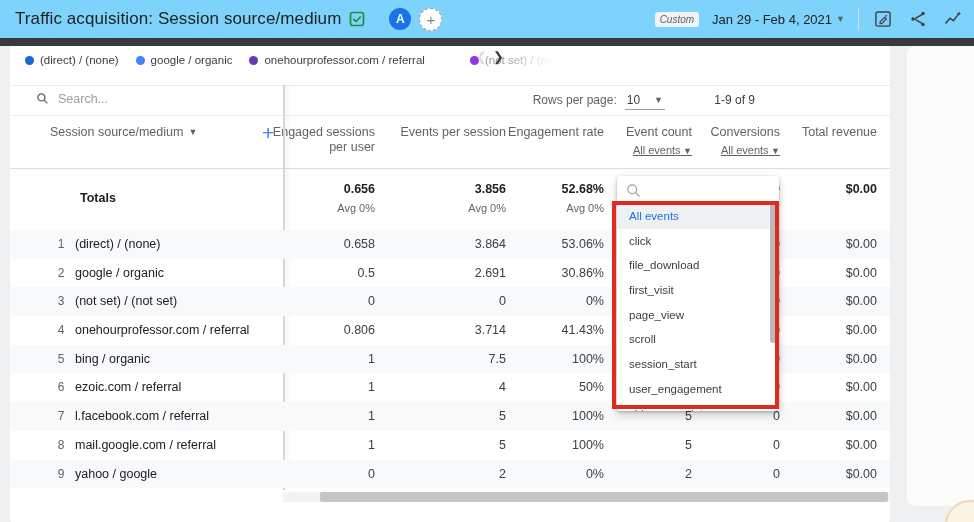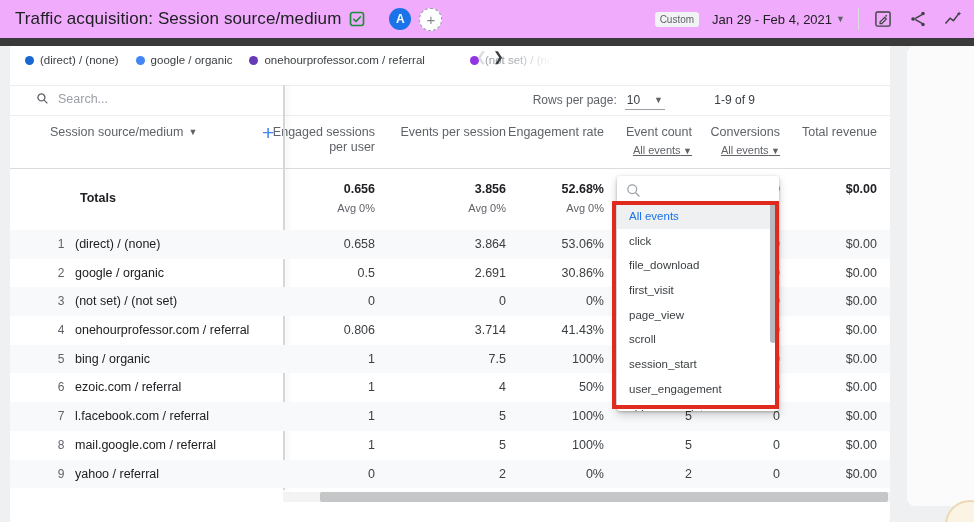--- a/index.html
+++ b/index.html
@@ -2,29 +2,29 @@
 <html><head>
 <meta charset="utf-8">
 <style>
   html,body { margin:0; padding:0; }
   body {
     width:974px; height:522px; position:relative; overflow:hidden;
     background:#ffffff; font-family:"Liberation Sans", sans-serif;
     -webkit-font-smoothing:antialiased; color:#3c4043;
   }
   
-  .topbar { position:absolute; left:0; top:0; width:974px; height:38px; background:#f0abfc; display:flex; align-items:center; }
+  .topbar { position:absolute; left:0; top:0; width:974px; height:38px; background:#7dd3fc; display:flex; align-items:center; }
   .page-title { font-size:17px; color:#202124; margin-left:15px; letter-spacing:.1px; }
   .sheet-icon { margin-left:8px; display:inline-flex; }
   .avatar { width:22px; height:22px; border-radius:50%; background:#1a73e8; color:#fff; font-size:12px; font-weight:bold;
             display:flex; align-items:center; justify-content:center; margin-left:24px; }
   .add-user { width:21px; height:21px; border-radius:50%; border:1px dashed #9aa0a6; color:#80868b; font-size:15px;
               display:flex; align-items:center; justify-content:center; margin-left:8px; background:#fff; }
   .topbar-right { position:absolute; right:10px; top:0; height:38px; display:flex; align-items:center; gap:13px; }
-  .custom-chip { font-size:10px; color:#5f6368; background:#f1f3f4; border-radius:3px; padding:2px 5px; }
+  .custom-chip { font-size:10px; color:#5f6368; background:#f1f3f4; border-radius:3px; padding:2px 5px;font-style:italic; }
   .date-range { font-size:13px; color:#202124; display:flex; align-items:center; gap:4px; }
   .caret { font-size:9px; color:#5f6368; }
   .vsep { width:1px; height:22px; background:#dadce0; }
   .icon-btn { width:22px; height:22px; display:flex; align-items:center; justify-content:center; }
   
   .dark-strip { position:absolute; left:0; top:38px; width:974px; height:8px; background:#3a3a3a; }
   
   .content-bg { position:absolute; left:0; top:46px; width:974px; height:476px; background:#eef0f1; }
   .right-panel { position:absolute; left:907px; top:46px; width:67px; height:460px; background:#fbfbfc; border-radius:8px 0 0 8px; }
   .help-bubble { position:absolute; left:945px; top:500px; width:46px; height:46px; border-radius:50%;
@@ -300,21 +300,21 @@
         <span class="row-source">mail.google.com / referral</span>
         <span class="vcell c1">1</span>
         <span class="vcell c2">5</span>
         <span class="vcell c3">100%</span>
         <span class="vcell c4">5</span>
         <span class="vcell c5">0</span>
         <span class="vcell c6">$0.00</span>
       </div>
       <div class="trow odd">
         <span class="row-index">9</span>
-        <span class="row-source">yahoo / referral</span>
+        <span class="row-source">yahoo / google</span>
         <span class="vcell c1">0</span>
         <span class="vcell c2">2</span>
         <span class="vcell c3">0%</span>
         <span class="vcell c4">2</span>
         <span class="vcell c5">0</span>
         <span class="vcell c6">$0.00</span>
       </div>
     </div>
 
   <div class="hscroll-track"></div>

